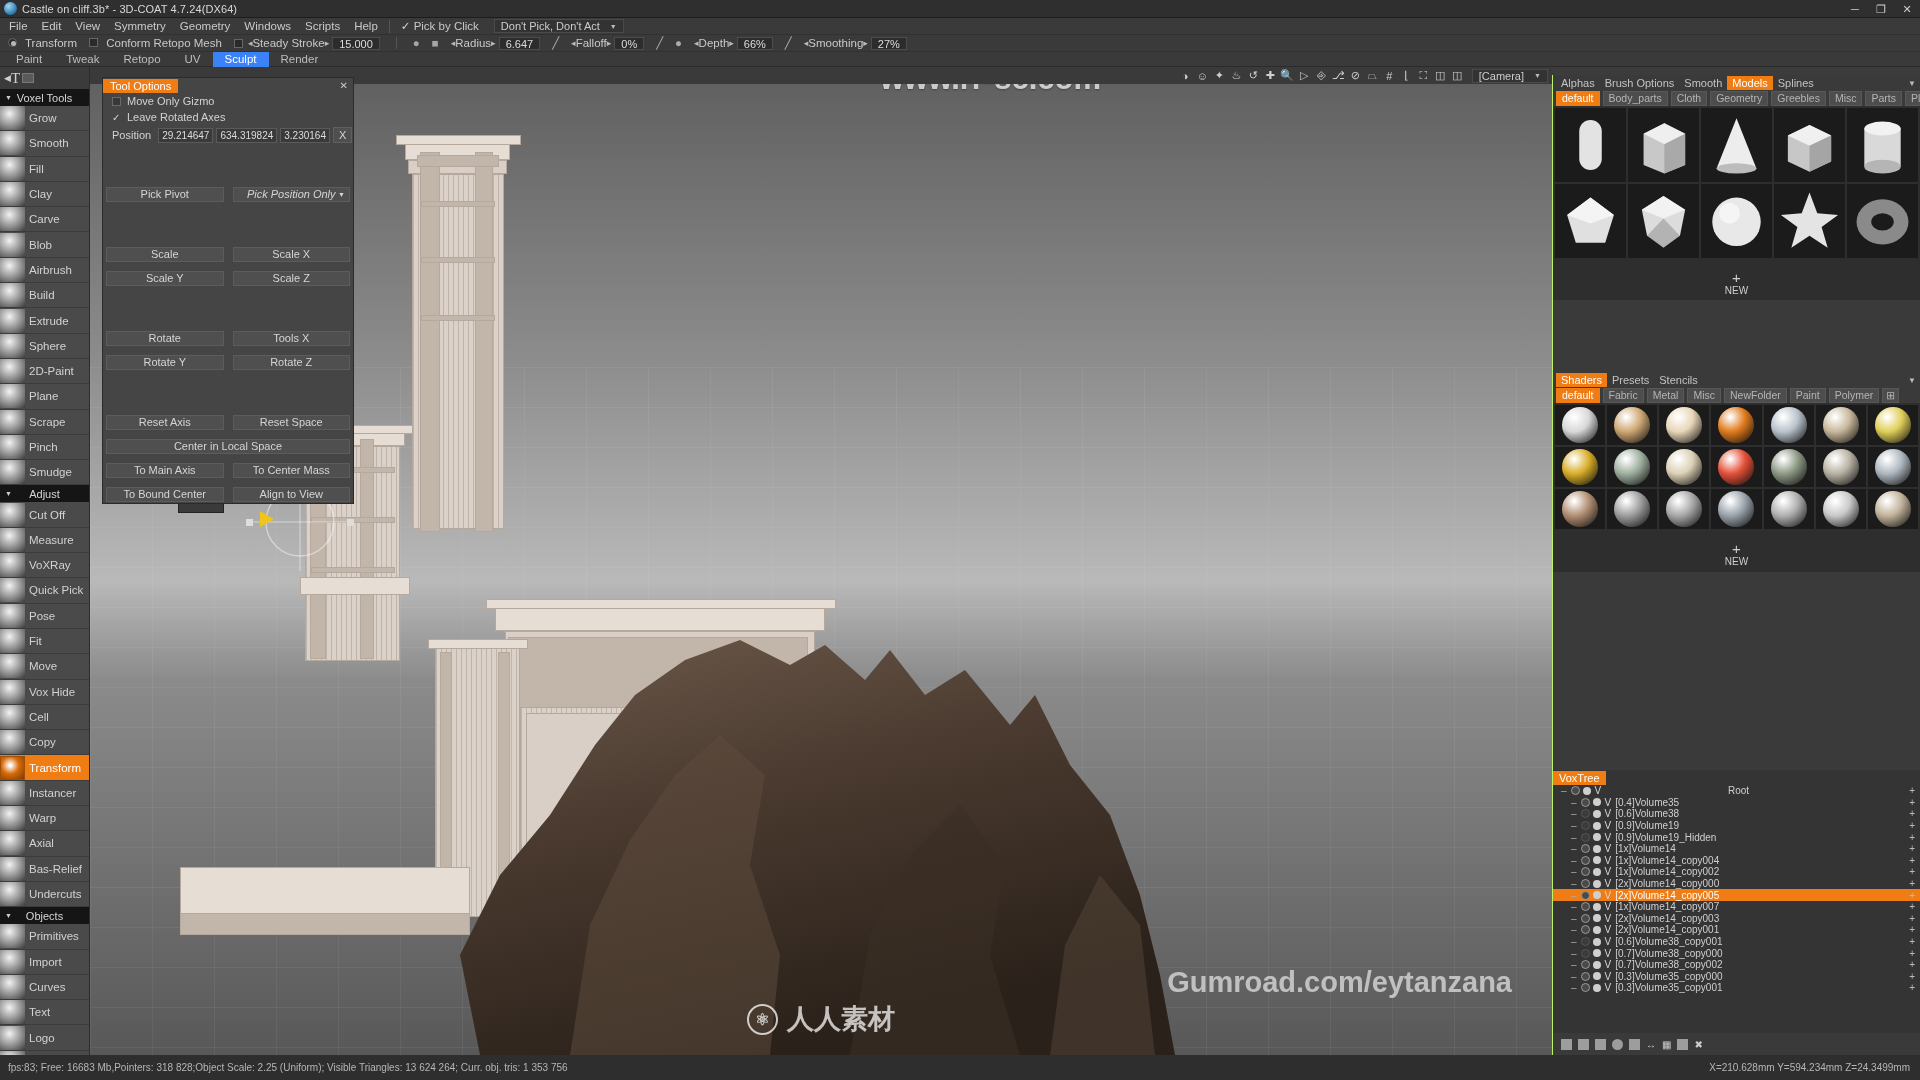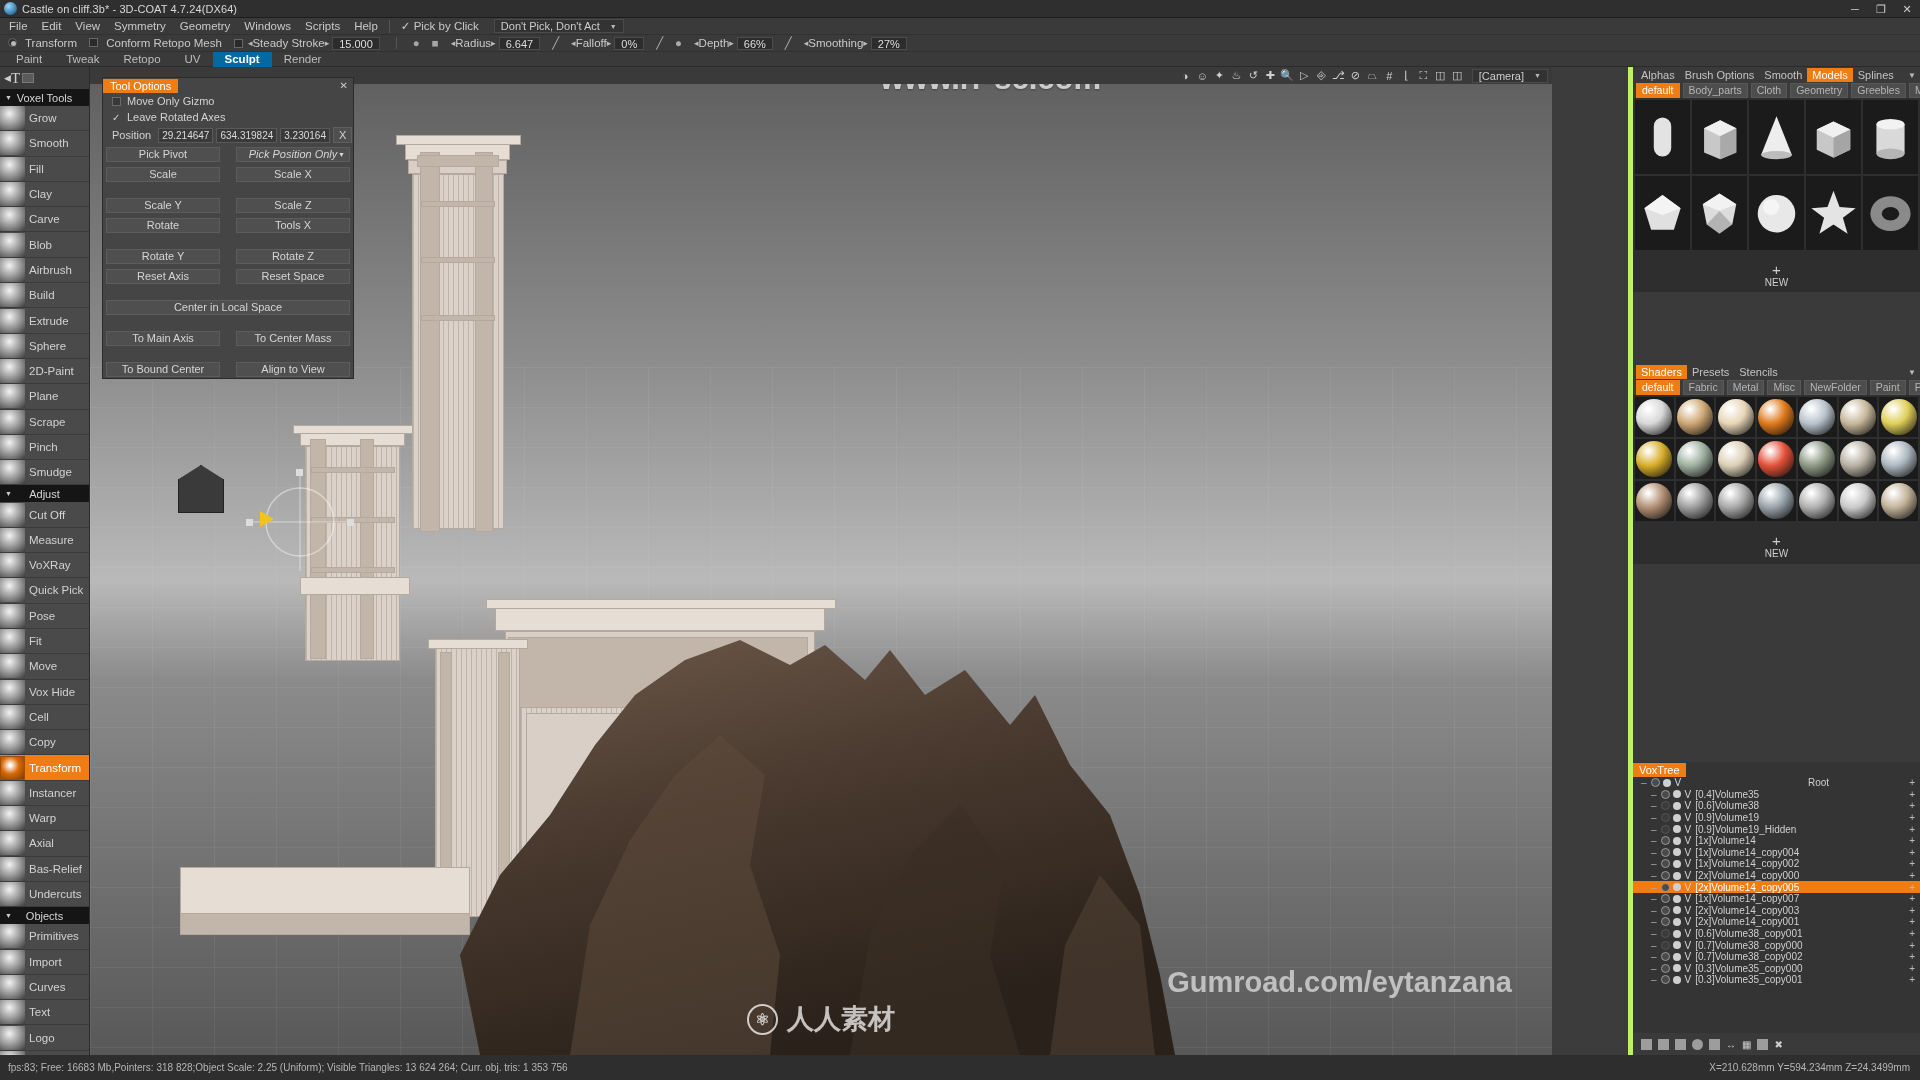--- a/index.html
+++ b/index.html
@@ -38,21 +38,21 @@
   .sqbox { width:9px;height:9px;background:#2a2a2a;border:1px solid #666;
      display:inline-block;margin-right:5px;}
   .valbox { background:#2c2c2c; border:1px solid #4c4c4c; padding:0 6px; height:13px;
      line-height:13px; font-size:11px; color:#ddd; margin-left:3px;}
   .lbl-arrow { font-size:9px; color:#bbb; }
 
   
   #tabrow { height:15px; background:#3a3a3a; display:flex; align-items:center;
      font-size:11.5px; color:#bdbdbd; padding-left:4px; border-bottom:1px solid #2b2b2b;}
   #tabrow .t { padding:0 12px; line-height:15px; }
-  #tabrow .t.active { background:#0369a1; color:#fff; font-weight:bold; }
+  #tabrow .t.active { background:#3b82f6; color:#fff; font-weight:normal; }
 
   
   #main { position:absolute; top:67px; left:0; right:0; bottom:25px; }
 
   
   #leftbar { position:absolute; left:0; top:0; bottom:0; width:90px; background:#3b3b3b;
      overflow:hidden; border-right:1px solid #2c2c2c;}
   #lb-head { height:22px; display:flex; align-items:center; padding-left:4px; color:#cfcfcf;
      font-size:13px; background:#3b3b3b;}
   #lb-head .tglyph{font-family:"Liberation Serif",serif;font-size:15px;margin-right:2px;}
@@ -91,22 +91,22 @@
 
   
   .blk { position:absolute; background:#d9cfc6; border:1px solid #b5a99e; }
   .blk.d { background:#c2b6ab; }
   .blk.l { background:#e6ddd4; }
   .stripes { background-image:repeating-linear-gradient(90deg,
       rgba(0,0,0,.13) 0 1px, rgba(255,255,255,.05) 1px 5px); }
   #rock { position:absolute; left:330px; bottom:0; width:760px; height:430px; }
 
   
-  #rightbar { position:absolute; right:0; top:0; bottom:0; width:292px; background:#3a3a3a;
-     border-left:5px solid #bef264; }
+  #rightbar { position:absolute; right:0; top:8px; bottom:0; width:368px; background:#3a3a3a;
+     border-left:1px solid #bef264; }
   .pnl-tabs { height:16px; background:#3a3a3a; display:flex; align-items:center;
      font-size:11px; color:#c3c3c3; padding-left:3px; position:relative; }
   .pnl-tabs .pt { padding:0 5px; line-height:14px; }
   .pnl-tabs .pt.active { background:#f07c14; color:#fff; }
   .pnl-tabs .more { position:absolute; right:4px; font-size:8px; color:#bbb; }
   .sub-tabs { height:15px; background:#3a3a3a; display:flex; align-items:center; gap:3px;
      padding:0 3px; font-size:10.5px; color:#b4b4b4; }
   .sub-tabs .st { background:#4d4d4d; border:1px solid #585858; padding:0 5px; line-height:13px;}
   .sub-tabs .st.active { background:#f07c14; color:#fff; border-color:#f07c14; }
   .sub-tabs .plus { background:#4d4d4d; border:1px solid #585858; width:17px; text-align:center;
@@ -153,21 +153,21 @@
      font-size:11px;}
   #toolopts .to-head .x { margin-left:auto; padding-right:5px; color:#c9c9c9; font-size:10px;}
   .to-chk { display:flex; align-items:center; padding:2px 0 2px 9px; }
   .to-chk .bx { width:9px;height:9px;background:#383838;border:1px solid #6a6a6a;
      margin-right:6px; display:inline-block; }
   .to-chk .tick { margin-right:6px; color:#d6d6d6; font-size:10px; width:9px; }
   .to-pos { display:flex; align-items:center; padding:2px 4px 3px 9px; gap:3px; }
   .to-pos .f { background:#3a3a3a; border:1px solid #5a5a5a; font-size:10px; color:#dcdcdc;
      padding:1px 3px; }
   .to-pos .xb { background:#4f4f4f; border:1px solid #5f5f5f; padding:1px 5px; }
-  .to-grid { display:grid; grid-template-columns:1fr 1fr; gap:16px; padding:1px 3px; }
+  .to-grid { display:grid; grid-template-columns:1fr 1fr; gap:9px; padding:1px 3px;margin-top:40px; }
   .to-btn { background:#4f4f4f; border:1px solid #5c5c5c; text-align:center; line-height:13px;
      font-size:11px; color:#d5d5d5; }
   .to-full { grid-column:1 / span 2; }
   .to-row-gap { height:3px; }
 
   
   #status { position:absolute; bottom:0; left:0; right:0; height:25px; background:#2e2e2e;
      color:#b6b6b6; font-size:10px; display:flex; align-items:center; }
   #status .left { padding-left:8px; white-space:nowrap; }
   #status .right { margin-left:auto; padding-right:10px; white-space:nowrap; }

